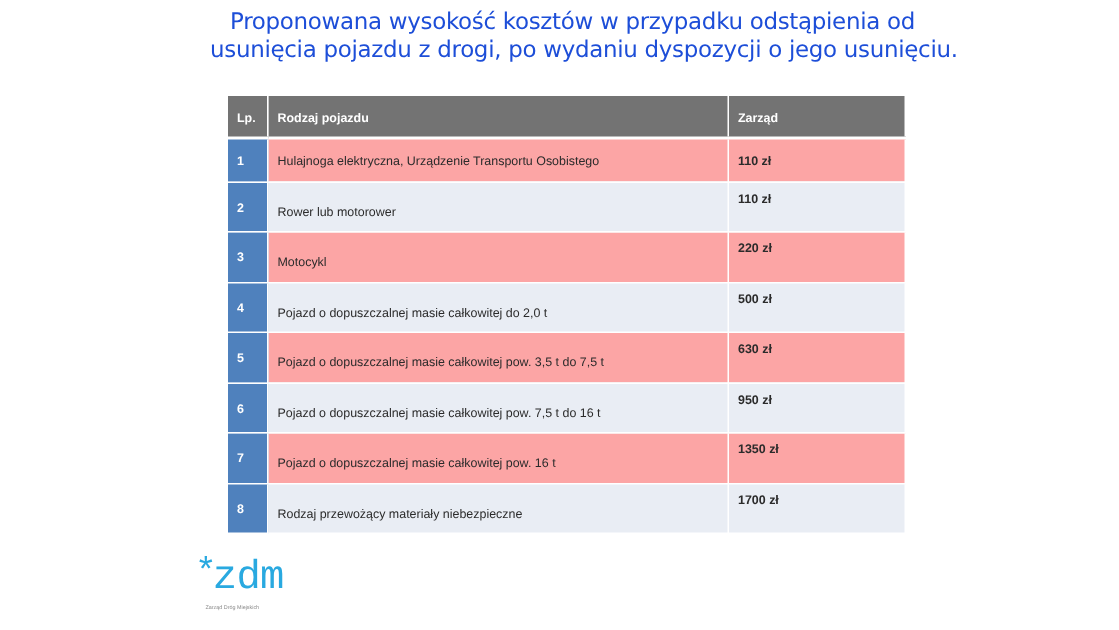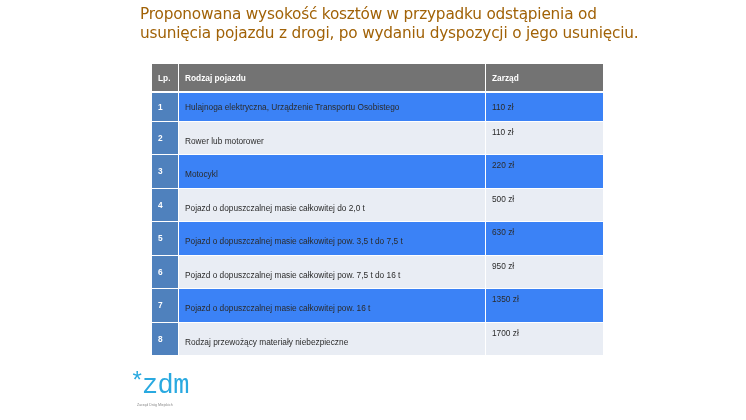--- a/index.html
+++ b/index.html
@@ -2,42 +2,42 @@
 <html><head>
   <meta charset="utf-8">
   <style>
     html, body { margin: 0; padding: 0; }
     body {
       width: 746px; height: 420px; background: #ffffff; position: relative; overflow: hidden;
       font-family: "DejaVu Sans", sans-serif;
     }
     .title {
       position: absolute; left: 140px; top: 5px; width: 470px;
-      text-align: left; font-size: 15.3px; line-height: 19px; color: #a16207;
+      text-align: right; font-size: 15.3px; line-height: 19px; color: #1d4ed8;
       font-family: "DejaVu Sans", sans-serif; letter-spacing: -0.2px;
     }
     .title div { white-space: nowrap; }
     table.fees {
       position: absolute; left: 151px; top: 63px; width: 453px;
       border-collapse: collapse; font-family: "Liberation Sans", sans-serif;
       font-size: 8.3px; color: #2b2b2b;
     }
     table.fees td, table.fees th {
       border: 1.5px solid #ffffff; padding: 0 0 0 6px; vertical-align: middle; text-align: left;
     }
     table.fees th {
       background: #737373; color: #ffffff; font-weight: bold; height: 27px;
       border-bottom: 2.5px solid #ffffff;
     }
     table.fees td.lp { background: #4f81bd; color: #ffffff; font-weight: bold; width: 20px; }
     table.fees td.name { width: 300px; }
-    table.fees tr.odd td.name, table.fees tr.odd td.fee { background: #3b82f6; }
+    table.fees tr.odd td.name, table.fees tr.odd td.fee { background: #fca5a5; }
     table.fees tr.even td.name, table.fees tr.even td.fee { background: #e9edf4; }
     table.fees tr.row td { height: 27.5px; }
-    table.fees td.fee { vertical-align: top; padding-top: 5px; }
+    table.fees td.fee { vertical-align: top; padding-top: 5px; font-weight: bold; }
     table.fees tr.first td.fee { vertical-align: middle; padding-top: 0; }
     table.fees td.name span { position: relative; top: 3px; }
     table.fees tr.first td.name span { top: 0; }
     .logo { position: absolute; left: 130px; top: 372px; }
     .logo-mark {
       font-family: Liberation Mono, monospace; font-size: 27px; line-height: 28px;
       color: #29a9e0; font-weight: normal; letter-spacing: -0.5px;
     }
     .logo-mark .star { font-size: 24px; position: relative; top: -4px; margin-right: -2px; }
     .logo-sub {

